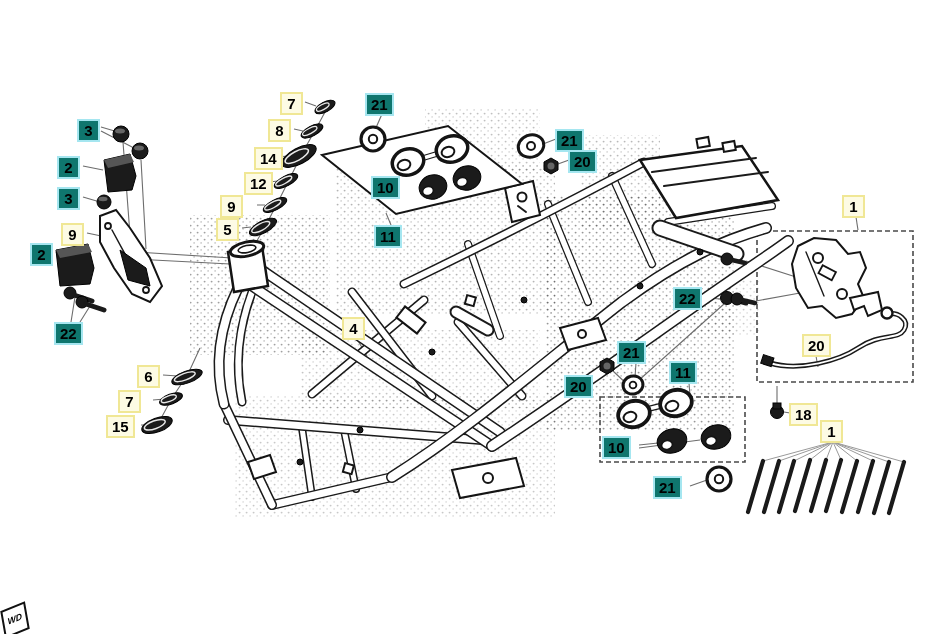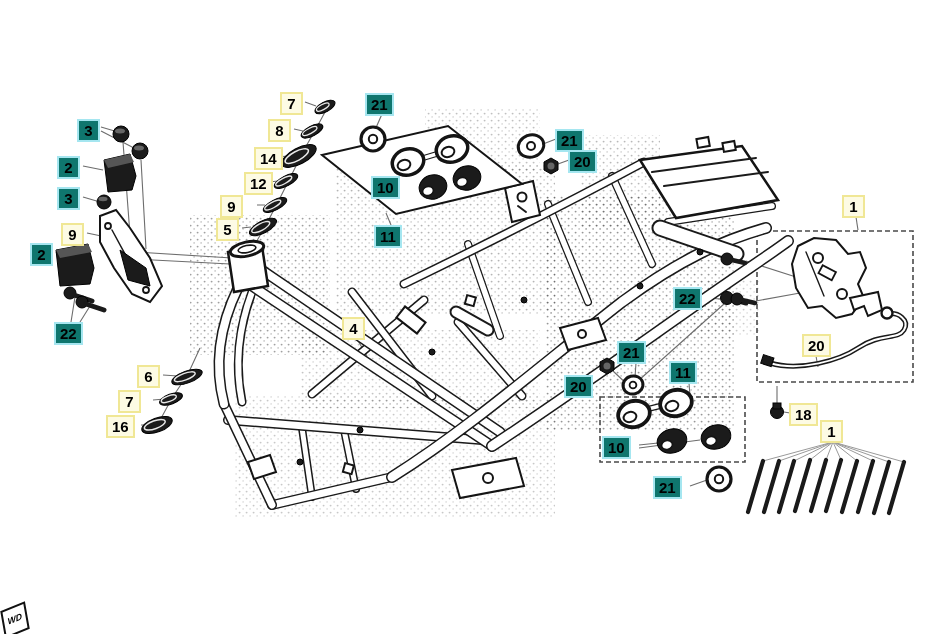--- a/index.html
+++ b/index.html
@@ -345,21 +345,21 @@
 </svg>
 
   <div class="callout" style="left:77px;top:119px" data-color="cyan">3</div>
   <div class="callout" style="left:57px;top:156px" data-color="cyan">2</div>
   <div class="callout" style="left:57px;top:187px" data-color="cyan">3</div>
   <div class="callout" style="left:61px;top:223px" data-color="yellow">9</div>
   <div class="callout" style="left:30px;top:243px" data-color="cyan">2</div>
   <div class="callout" style="left:54px;top:322px" data-color="cyan">22</div>
   <div class="callout" style="left:137px;top:365px" data-color="yellow">6</div>
   <div class="callout" style="left:118px;top:390px" data-color="yellow">7</div>
-  <div class="callout" style="left:106px;top:415px" data-color="yellow">16</div>
+  <div class="callout" style="left:106px;top:415px" data-color="yellow">15</div>
   <div class="callout" style="left:280px;top:92px" data-color="yellow">7</div>
   <div class="callout" style="left:268px;top:119px" data-color="yellow">8</div>
   <div class="callout" style="left:254px;top:147px" data-color="yellow">14</div>
   <div class="callout" style="left:244px;top:172px" data-color="yellow">12</div>
   <div class="callout" style="left:220px;top:195px" data-color="yellow">9</div>
   <div class="callout" style="left:216px;top:218px" data-color="yellow">5</div>
   <div class="callout" style="left:365px;top:93px" data-color="cyan">21</div>
   <div class="callout" style="left:371px;top:176px" data-color="cyan">10</div>
   <div class="callout" style="left:374px;top:225px" data-color="cyan">11</div>
   <div class="callout" style="left:555px;top:129px" data-color="cyan">21</div>

